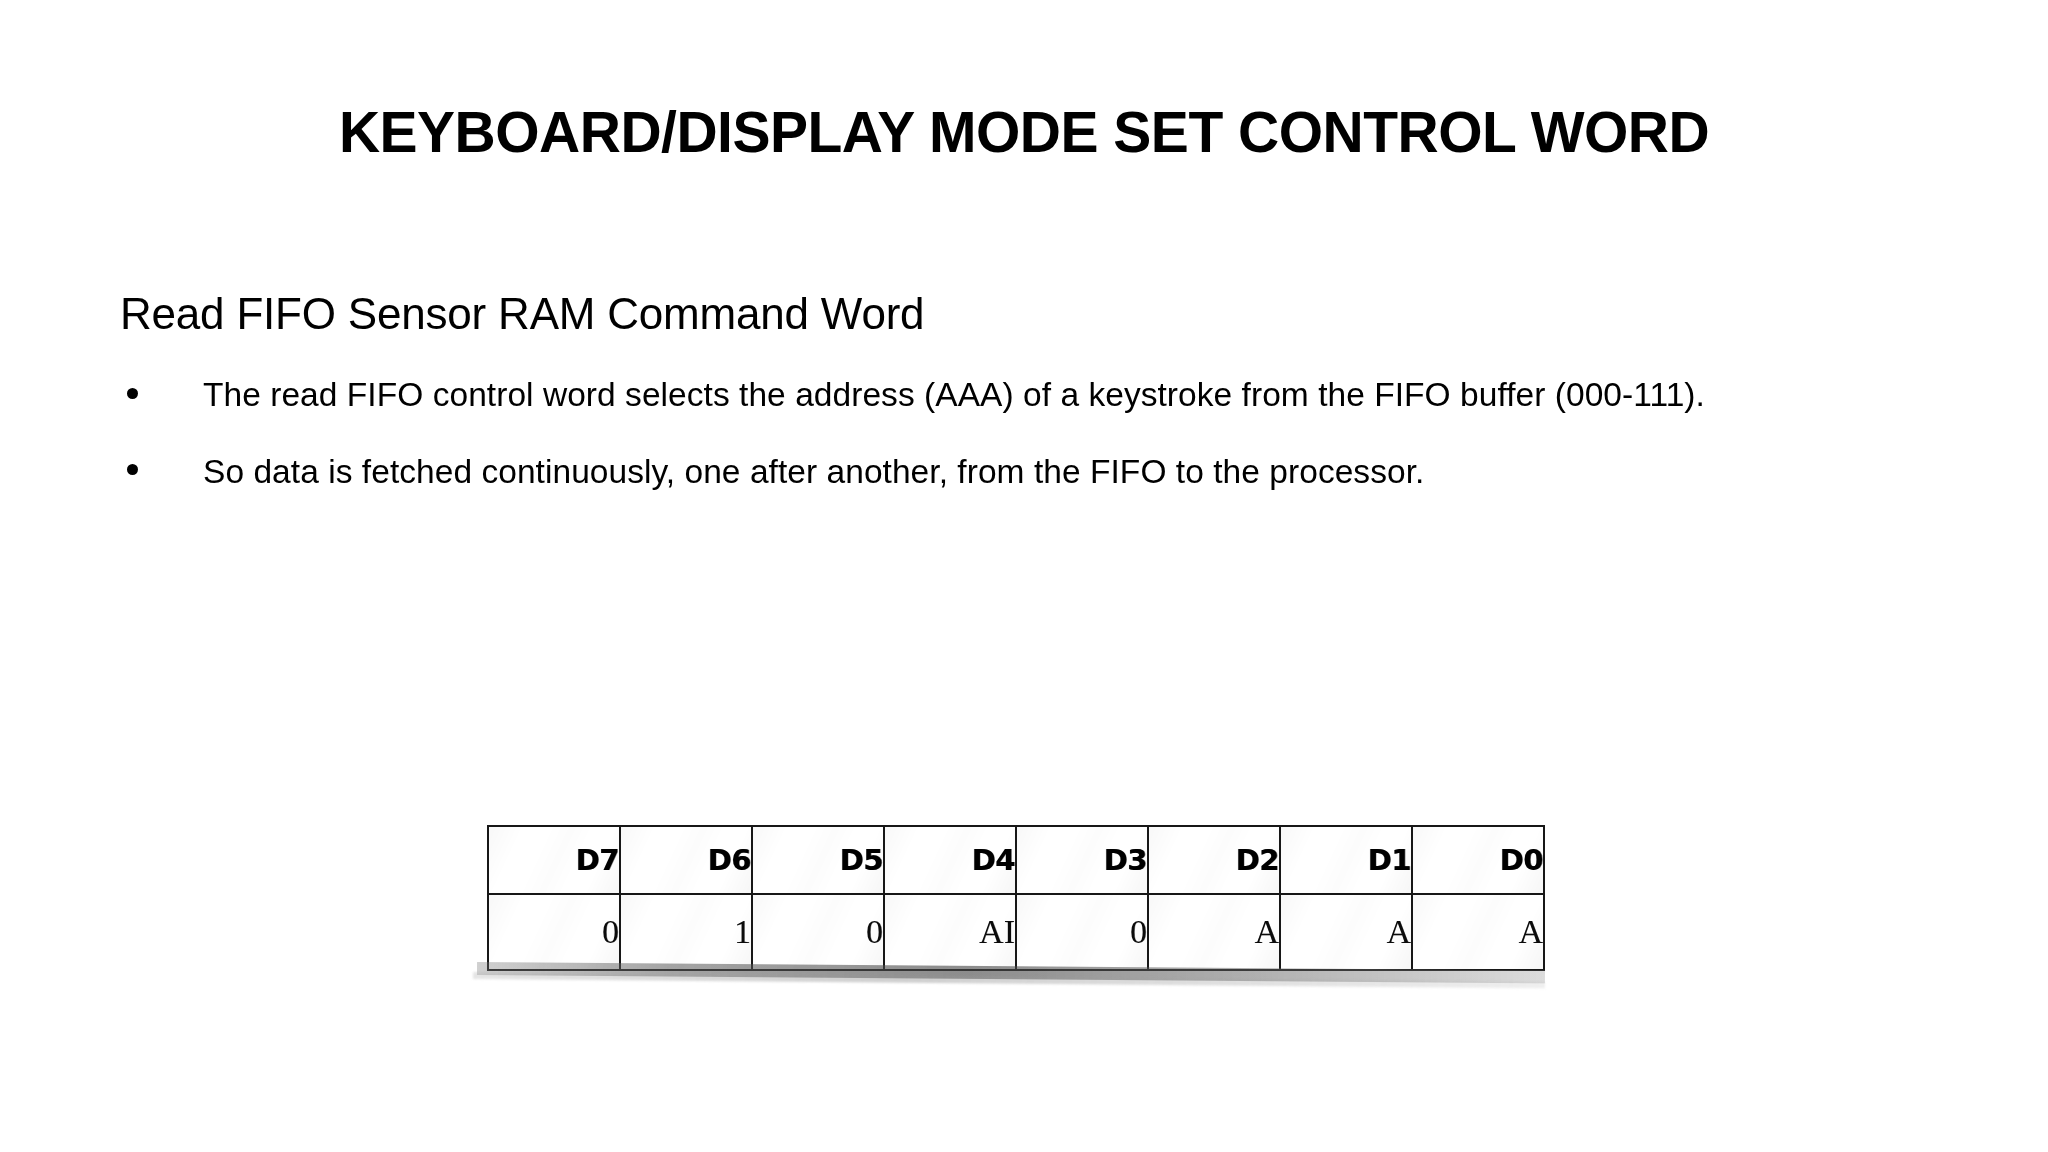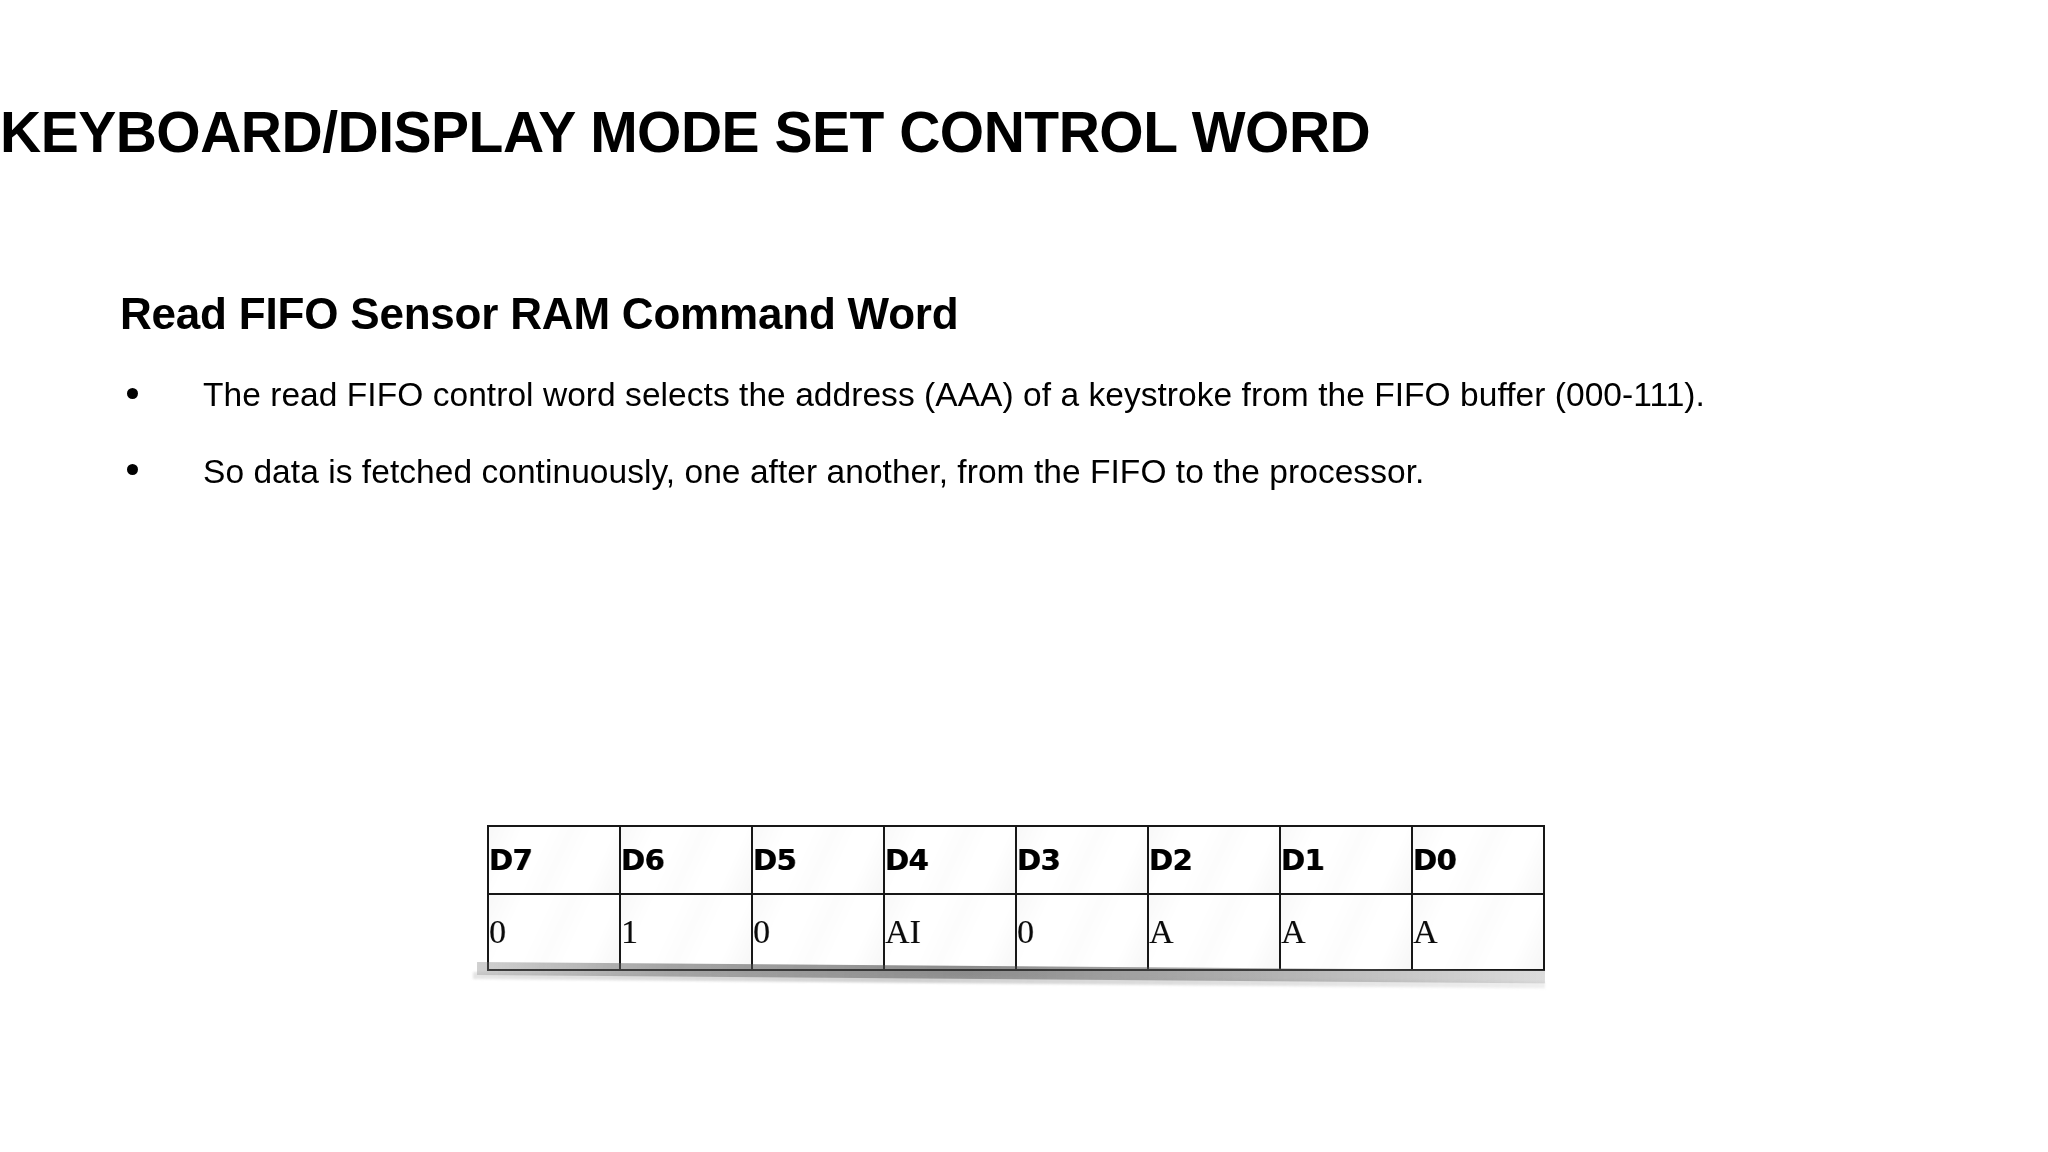--- a/index.html
+++ b/index.html
@@ -16,39 +16,39 @@
     color: #000000;
     -webkit-font-smoothing: antialiased;
   }
 
   
   .slide-title {
     position: absolute;
     left: 0;
     top: 100px;
     width: 2048px;
-    text-align: left;
+    text-align: center;
     font-size: 57px;
     font-weight: bold;
     letter-spacing: -0.5px;
     line-height: 1.15;
     white-space: nowrap;
   }
 
   
   .body-block {
     position: absolute;
     left: 120px;
     top: 288px;
     width: 1838px;
   }
 
   .section-heading {
     font-size: 44px;
-    font-weight: bold;
+    font-weight: normal;
     line-height: 1.2;
     margin: 0 0 12px 0;
     letter-spacing: -0.2px;
   }
 
   ul.bullet-list {
     list-style: none;
     margin: 0;
     padding: 0;
   }
@@ -95,21 +95,21 @@
     top: 5px;
     width: 1058px;
     height: 145px;
     border-collapse: collapse;
     background: #fdfdfd;
     box-shadow: 0 0 0 0 transparent;
     filter: contrast(1.05) grayscale(1);
   }
   .scan-table td {
     border: 2.5px solid #1c1c1c;
-    text-align: left;
+    text-align: right;
     vertical-align: middle;
     padding: 0;
     background:
       linear-gradient(115deg, rgba(0,0,0,0.035) 0%, rgba(0,0,0,0) 28%,
                       rgba(0,0,0,0.02) 52%, rgba(0,0,0,0) 74%,
                       rgba(0,0,0,0.045) 100%),
       #fbfbfb;
   }
   .scan-table tr.hdr td {
     height: 66px;

